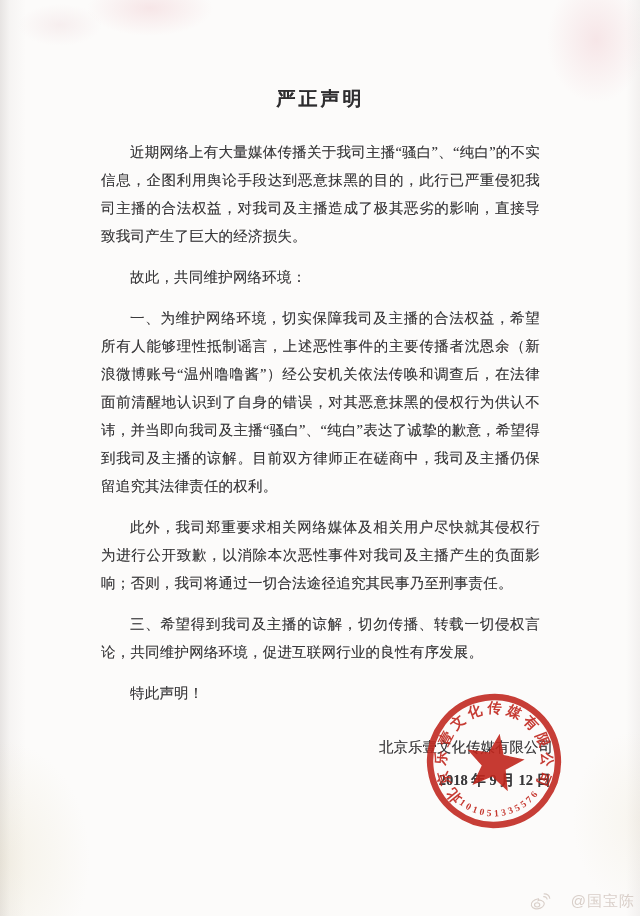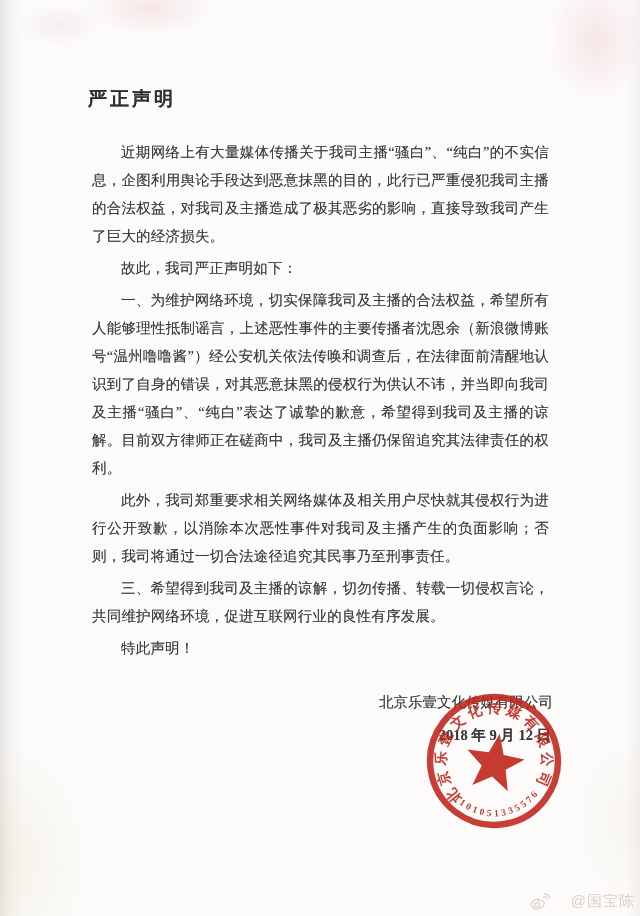--- a/index.html
+++ b/index.html
@@ -22,29 +22,29 @@
       linear-gradient(270deg, rgba(215,210,208,0.25) 0px, rgba(252,251,250,0) 14px),
       #fcfbfa;
   }
   .doc{
     position:relative;
     padding:86px 87px 0 88px;
     color:#3a393b;
   }
   .doc-title{
     margin:0 0 26px 0;
-    text-align:left;
+    text-align:center;
     font-size:19px;
     font-weight:bold;
     letter-spacing:3px;
     color:#2e2d2f;
     text-shadow:0 0 0.5px rgba(46,45,47,0.55);
   }
   .doc p{
-    margin:4px;
+    margin:13px;
     text-indent:2em;
     font-size:14.5px;
     line-height:28px;
     text-align:justify;
     letter-spacing:0.2px;
     color:#3a393b;
     text-shadow:0 0 0.5px rgba(58,57,59,0.5);
   }
   .signature{
     margin-top:24px;
@@ -81,21 +81,21 @@
   .watermark svg{ width:22px; height:18px; }
 </style>
 </head>
 <body>
 
 <div class="page">
 
   <div class="doc">
     <h1 class="doc-title">严正声明</h1>
     <p>近期网络上有大量媒体传播关于我司主播“骚白”、“纯白”的不实信息，企图利用舆论手段达到恶意抹黑的目的，此行已严重侵犯我司主播的合法权益，对我司及主播造成了极其恶劣的影响，直接导致我司产生了巨大的经济损失。</p>
-    <p>故此，我司严正声明如下：</p>
+    <p>故此，共同维护网络环境：</p>
     <p>一、为维护网络环境，切实保障我司及主播的合法权益，希望所有人能够理性抵制谣言，上述恶性事件的主要传播者沈恩余（新浪微博账号“温州噜噜酱”）经公安机关依法传唤和调查后，在法律面前清醒地认识到了自身的错误，对其恶意抹黑的侵权行为供认不讳，并当即向我司及主播“骚白”、“纯白”表达了诚挚的歉意，希望得到我司及主播的谅解。目前双方律师正在磋商中，我司及主播仍保留追究其法律责任的权利。</p>
     <p>此外，我司郑重要求相关网络媒体及相关用户尽快就其侵权行为进行公开致歉，以消除本次恶性事件对我司及主播产生的负面影响；否则，我司将通过一切合法途径追究其民事乃至刑事责任。</p>
     <p>三、希望得到我司及主播的谅解，切勿传播、转载一切侵权言论，共同维护网络环境，促进互联网行业的良性有序发展。</p>
     <p>特此声明！</p>
 
     <div class="signature">
       <div class="sig-company">北京乐壹文化传媒有限公司</div>
       <div class="sig-date">2018 年 9 月 12 日</div>
     </div>
   </div>

